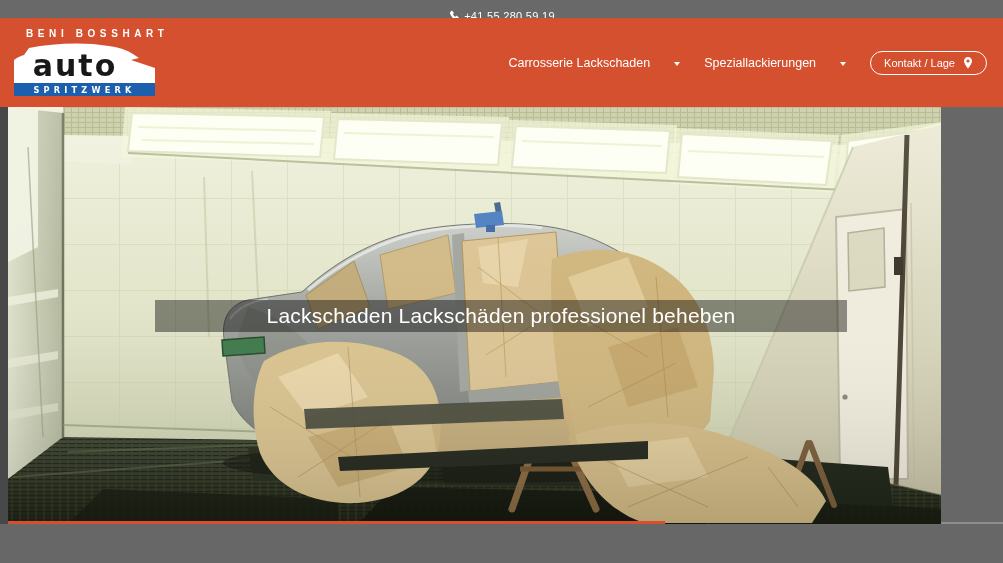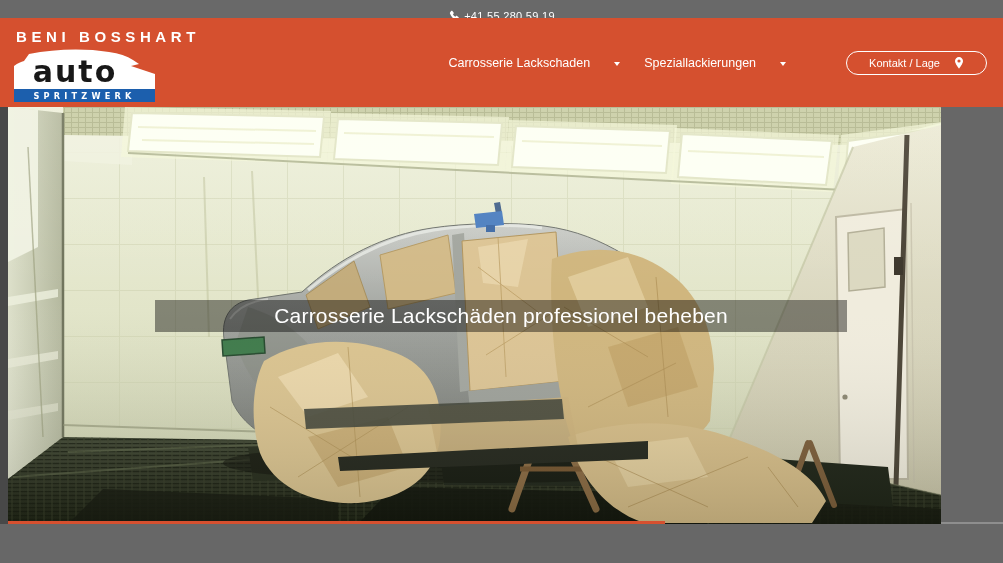--- a/index.html
+++ b/index.html
@@ -17,41 +17,41 @@
   }
   .topbar svg{display:block;}
   .phone-link{color:#fff;text-decoration:none;letter-spacing:0.3px;}
   
   .header{
     position:absolute;top:18px;left:0;width:100%;height:89px;
     background:#d5502f;
   }
   .logo{position:absolute;left:14px;top:10px;width:141px;cursor:pointer;}
   .logo-owner{
-    color:#fff;font-size:15px;font-weight:bold;letter-spacing:4.6px;
-    white-space:nowrap;margin:0 0 4px 2px;
+    color:#fff;font-size:10px;font-weight:bold;letter-spacing:4.6px;
+    white-space:nowrap;margin:0 0 4px 12px;
   }
   .logo-graphic{display:block;}
   .nav{
     position:absolute;right:16px;top:0;height:89px;
     display:flex;align-items:center;gap:24px;
   }
   .nav-link{
     color:#fff;font-size:12.5px;text-decoration:none;cursor:pointer;
     display:flex;align-items:center;gap:24px;white-space:nowrap;
   }
   .caret{
     width:0;height:0;border-left:3.5px solid transparent;
     border-right:3.5px solid transparent;border-top:4px solid #fff;
     margin-top:2px;
   }
   .cta{
-    margin-left:36px;background:transparent;border:1px solid #fff;
-    border-radius:14px;color:#fff;font-size:11px;padding:5px 22px;
-    display:flex;align-items:center;gap:14px;cursor:pointer;white-space:nowrap;
+    background:transparent;border:1px solid #fff;
+    border-radius:14px;color:#fff;font-size:11px;padding:5px 13px;
+    display:flex;align-items:center;gap:8px;cursor:pointer;white-space:nowrap;
     font-family:"Liberation Sans",sans-serif;
   }
   
   .left-strip{position:absolute;left:0;top:107px;width:8px;height:417px;background:#484848;}
   .hero{position:absolute;left:8px;top:107px;width:933px;height:417px;}
   .scene{position:absolute;left:0;top:0;width:933px;height:417px;display:block;}
   .caption-band{
     position:absolute;left:147px;top:193px;width:692px;height:32px;
     background:rgba(0,0,0,0.42);
     display:flex;align-items:center;justify-content:center;
@@ -248,19 +248,19 @@
       <polygon points="214,233 256,230 257,246 215,249" fill="#3e7a4a" stroke="#24482c" stroke-width="1.5"></polygon>
       <polygon points="486,96 492,95 494,106 488,107" fill="#46648c"></polygon>
       <polygon points="466,107 494,104 496,118 468,121" fill="#4d7fc0"></polygon>
       <rect x="478" y="118" width="9" height="7" fill="#3f6aa5"></rect>
     </g>
 
     <rect width="933" height="417" fill="url(#washG)"></rect>
   </svg>
 
   <div class="caption-band">
-    <span class="caption-text">Carrosserie Lackschäden professionel beheben</span>
+    <span class="caption-text">Lackschaden Lackschäden professionel beheben</span>
   </div>
 
   <div class="progress"></div>
 </section>
 
 <div class="track-line"></div>
 
 </body></html>

